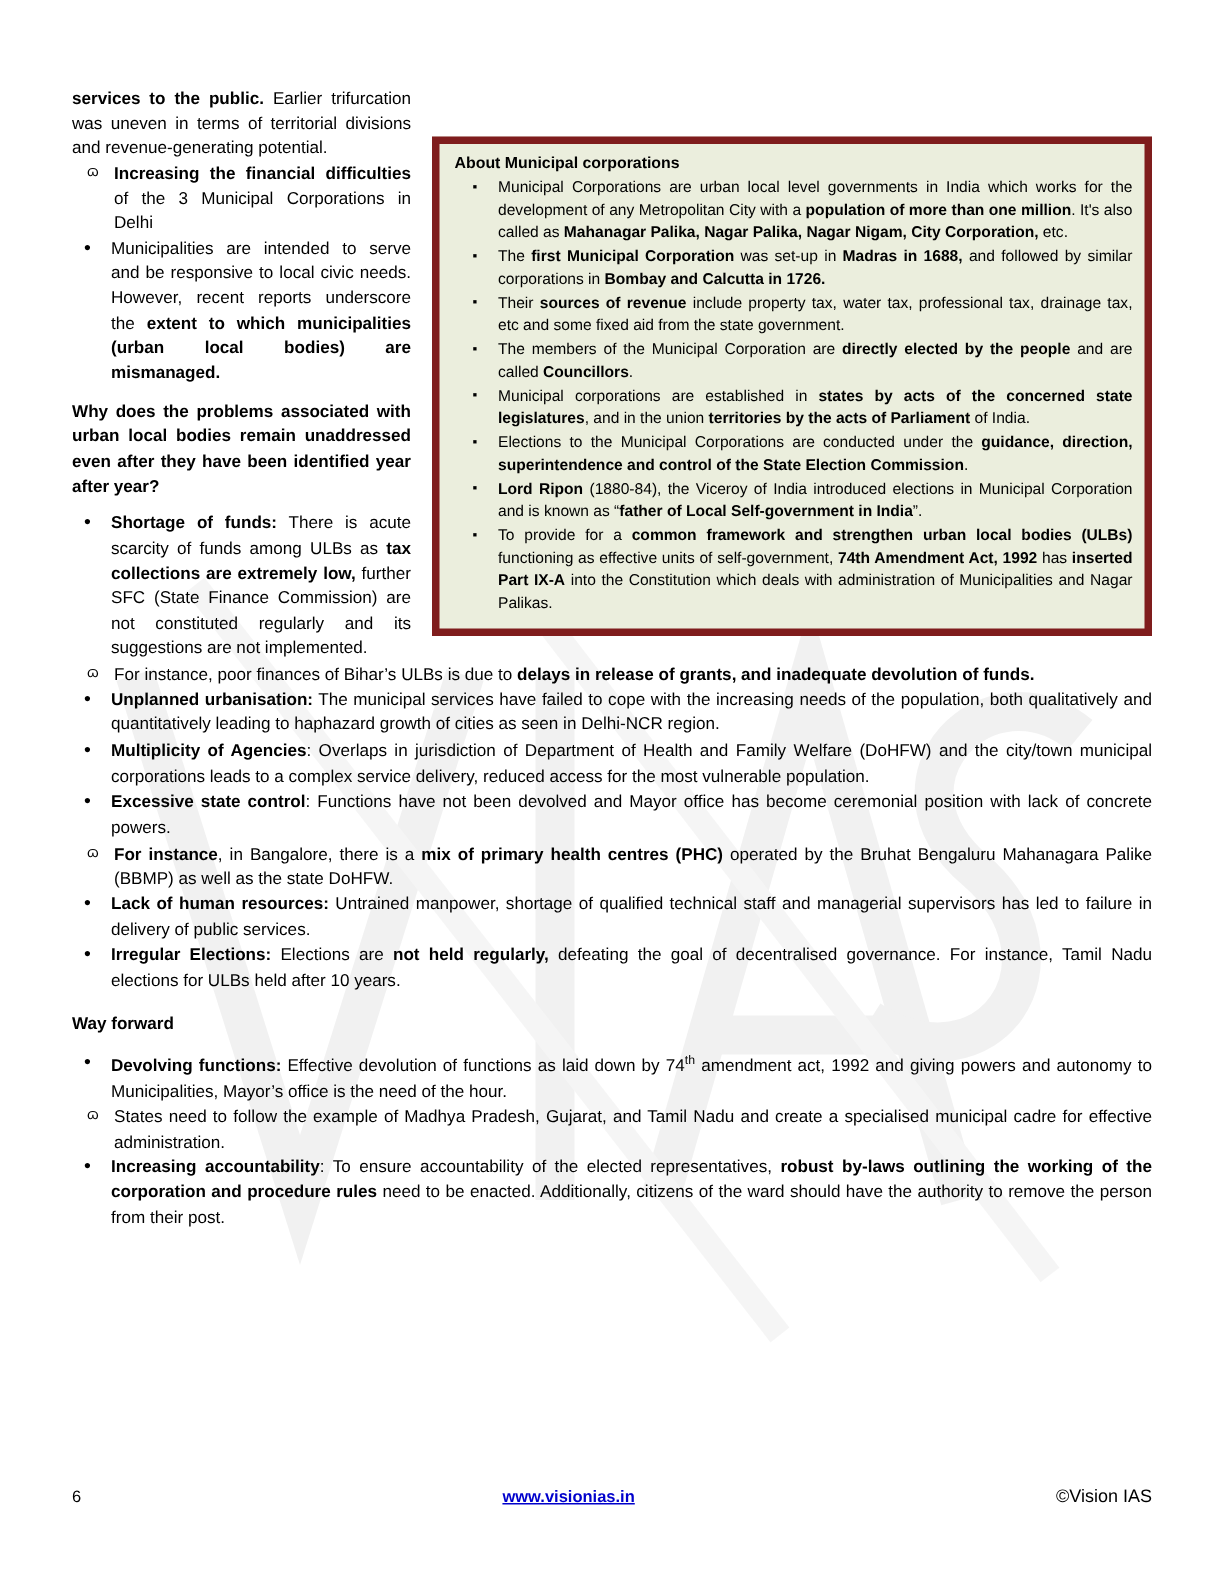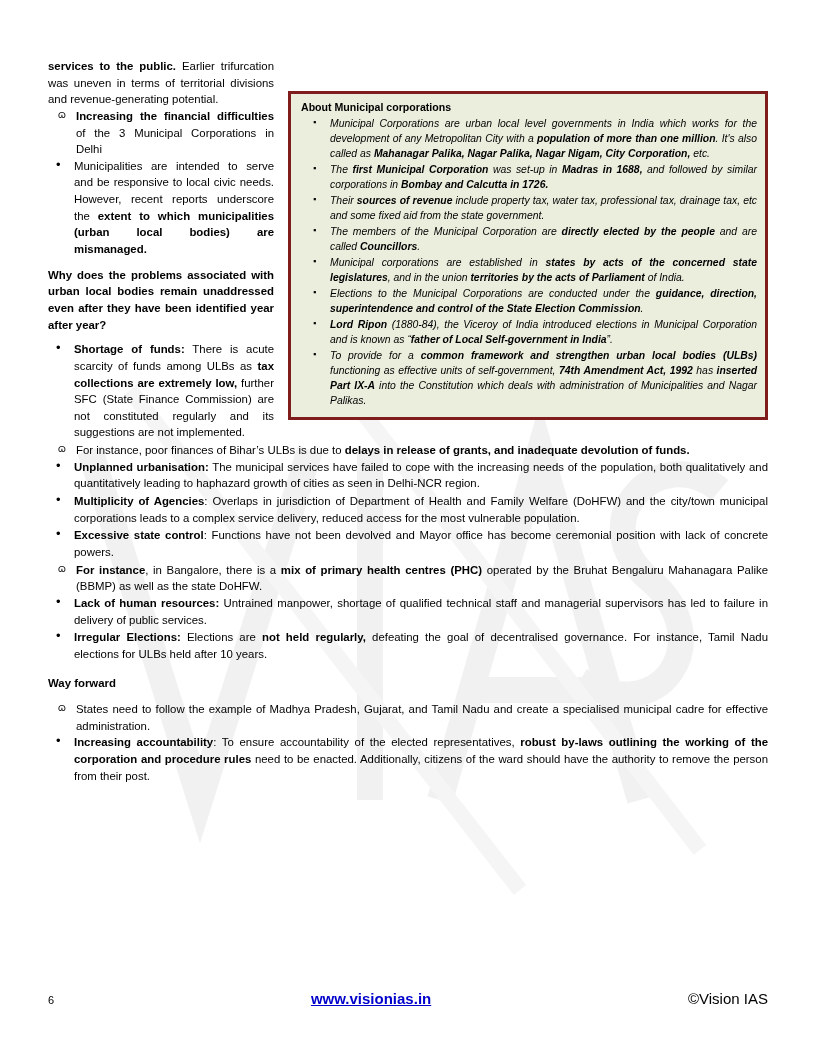--- a/index.html
+++ b/index.html
@@ -47,21 +47,21 @@
   .b { font-weight: bold; }
 
   
   .just { text-align: justify; text-justify: inter-word; }
 
   
   #about-box {
     float: right;
     width: 480px;
     margin: 33px 0 6px 14px;
-    border: 3px solid #7f1d1d;
+    border: 5px solid #7f1d1d;
     background: #ebeedd;
     box-sizing: border-box;
     padding: 6px 8px 7px 8px;
     font-size: 10.4px;
     line-height: 1.44;
   }
   #about-box .box-title {
     font-weight: bold;
     font-size: 10.6px;
     margin: 0 0 2px 2px;
@@ -70,21 +70,20 @@
     list-style: none;
     margin: 0;
     padding: 0;
   }
   #about-box ul li {
     position: relative;
     padding-left: 31px;
     margin-bottom: 1px;
     text-align: justify;
     text-justify: inter-word;
-    font-style: italic;
   }
   #about-box ul li::before {
     content: "\25AA";
     position: absolute;
     left: 14px;
     top: -1px;
     font-size: 9px;
   }
 
   
@@ -152,23 +151,23 @@
     align-items: baseline;
     justify-content: space-between;
     font-size: 11px;
     z-index: 2;
   }
   #footer .pg { color: #000; }
   #footer .site {
     color: #0000cc;
     text-decoration: underline;
     font-weight: bold;
-    font-size: 15px;
-  }
-  #footer .cr { color: #000; font-size: 15px; }
+    font-size: 11px;
+  }
+  #footer .cr { color: #000; font-size: 12px; }
 </style>
 </head>
 <body>
 
 <div id="page">
 
   <svg id="watermark" viewBox="0 0 816 620" xmlns="http://www.w3.org/2000/svg">
     <g fill="none" stroke="#e4e4e4" stroke-width="26">
       <path d="M90 120 L200 470 L310 120"></path>
       <path d="M370 120 L370 470"></path>
@@ -226,20 +225,21 @@
       <li><span class="b">For instance</span><span>, in Bangalore, there is a </span><span class="b">mix of primary health centres (PHC)</span><span> operated by the Bruhat Bengaluru Mahanagara Palike (BBMP) as well as the state DoHFW.</span></li>
     </ul>
     <ul class="lvl1">
       <li><span class="b">Lack of human resources:</span><span> Untrained manpower, shortage of qualified technical staff and managerial supervisors has led to failure in delivery of public services.</span></li>
       <li><span class="b">Irregular Elections:</span><span> Elections are </span><span class="b">not held regularly,</span><span> defeating the goal of decentralised governance. For instance, Tamil Nadu elections for ULBs held after 10 years.</span></li>
     </ul>
 
     <div class="wayhead">Way forward</div>
 
     <ul class="lvl1">
+      <li><span class="b">Devolving functions:</span><span> Effective devolution of functions as laid down by 74</span><sup>th</sup><span> amendment act, 1992 and giving powers and autonomy to Municipalities, Mayor’s office is the need of the hour.</span></li>
     </ul>
     <ul class="lvl2">
       <li><span>States need to follow the example of Madhya Pradesh, Gujarat, and Tamil Nadu and create a specialised municipal cadre for effective administration.</span></li>
     </ul>
     <ul class="lvl1">
       <li><span class="b">Increasing accountability</span><span>: To ensure accountability of the elected representatives, </span><span class="b">robust by-laws outlining the working of the corporation and procedure rules</span><span> need to be enacted. Additionally, citizens of the ward should have the authority to remove the person from their post.</span></li>
     </ul>
 
   </div>
 

